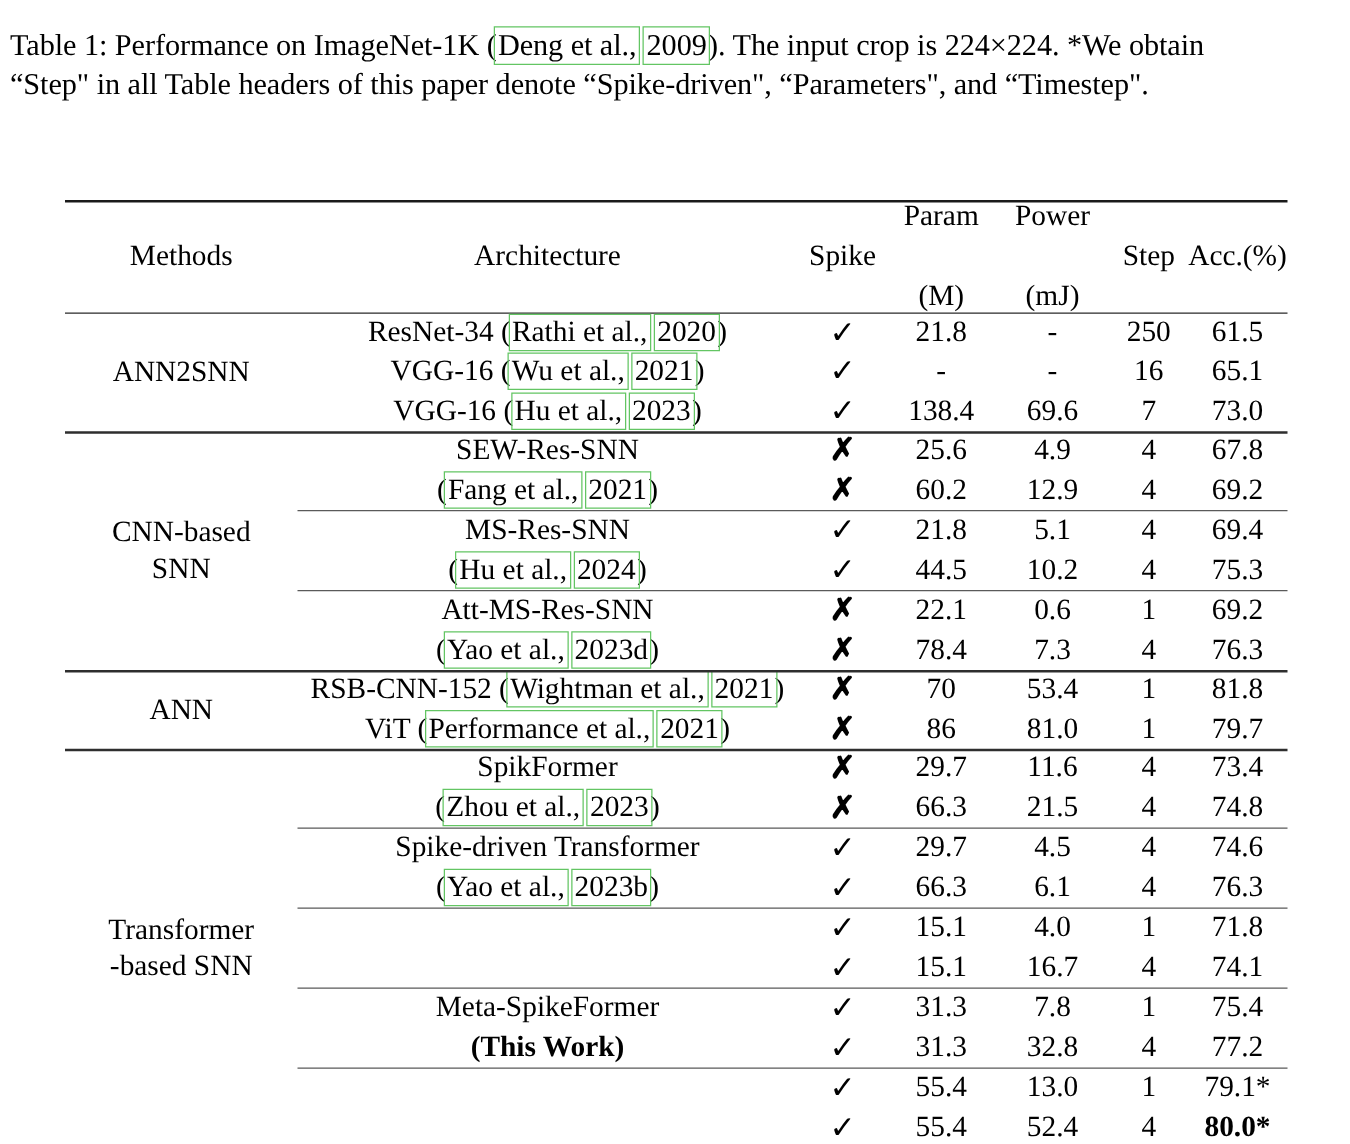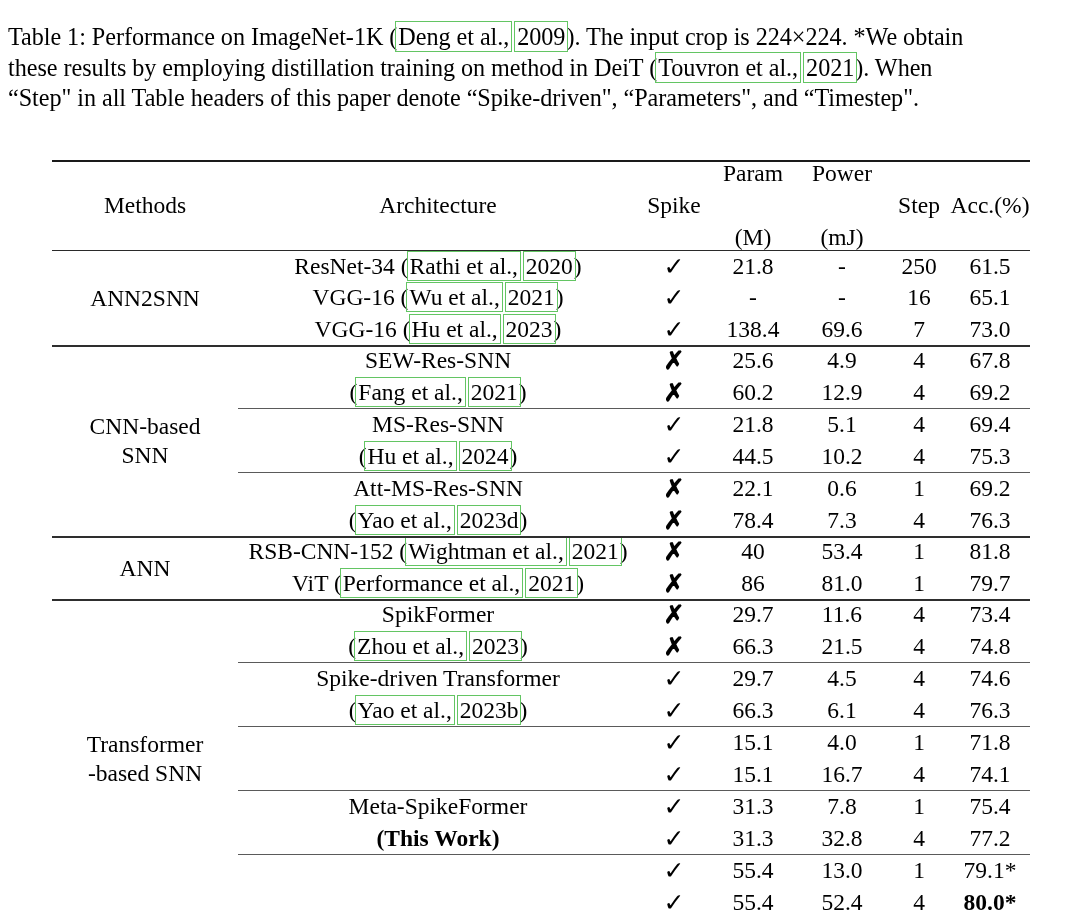--- a/index.html
+++ b/index.html
@@ -124,21 +124,20 @@
     line-height: 1.22;
   }
 </style>
 </head>
 <body>
 
 <div id="page">
 
   <div class="caption" id="caption">
       <div class="cap-line"><span>Table 1: Performance on ImageNet-1K (</span><span class="hl">Deng et al.,</span><span> </span><span class="hl">2009</span><span>). The input crop is 224×224. *We obtain</span></div>
-      <div class="cap-line"><span>these results by employing distillation training on method in DeiT (</span><span class="hl">Touvron et al.,</span><span> </span><span class="hl">2021</span><span>). When</span></div>
       <div class="cap-line"><span>“Step" in all Table headers of this paper denote “Spike-driven", “Parameters", and “Timestep".</span></div>
     </div>
 
   <div class="table-wrap">
     <div class="rule-top"></div>
     <table class="perf" id="perf-table">
       <colgroup>
         <col class="c-methods">
           <col class="c-arch">
           <col class="c-spike">
@@ -315,21 +314,21 @@
             </td>
           </tr>
           <tr class="rowh">
             <td class="methods" rowspan="4">
               <div class="methods-block">
                 <div>ANN</div>
               </div>
             </td>
             <td class="arch"><span>RSB-CNN-152 (</span><span class="hl">Wightman et al.,</span><span> </span><span class="hl">2021</span><span>)</span></td>
             <td class="spike"><span class="mark-no">✗</span></td>
-            <td class="num"><span>40</span></td>
+            <td class="num"><span>70</span></td>
             <td class="num"><span>53.4</span></td>
             <td class="num"><span>1</span></td>
             <td class="num"><span>81.8</span></td>
           </tr>
           <tr class="sep">
             <td colspan="6">
               <div class="line-none"></div>
             </td>
           </tr>
           <tr class="rowh">

